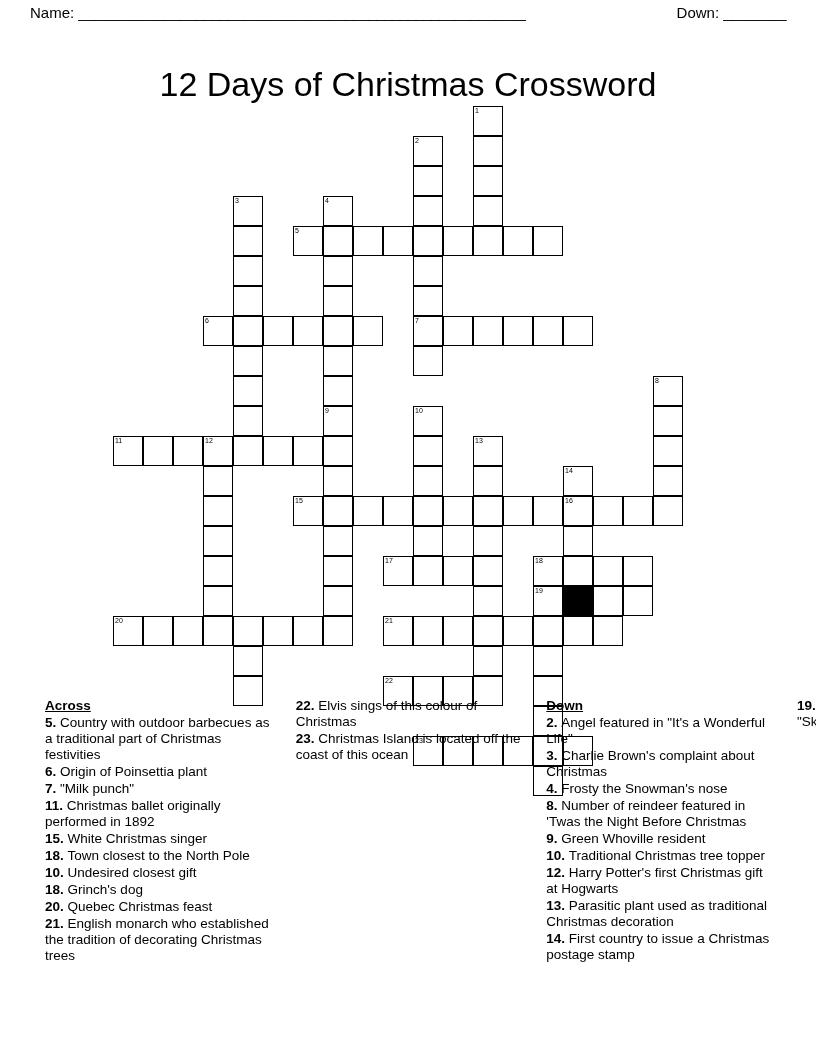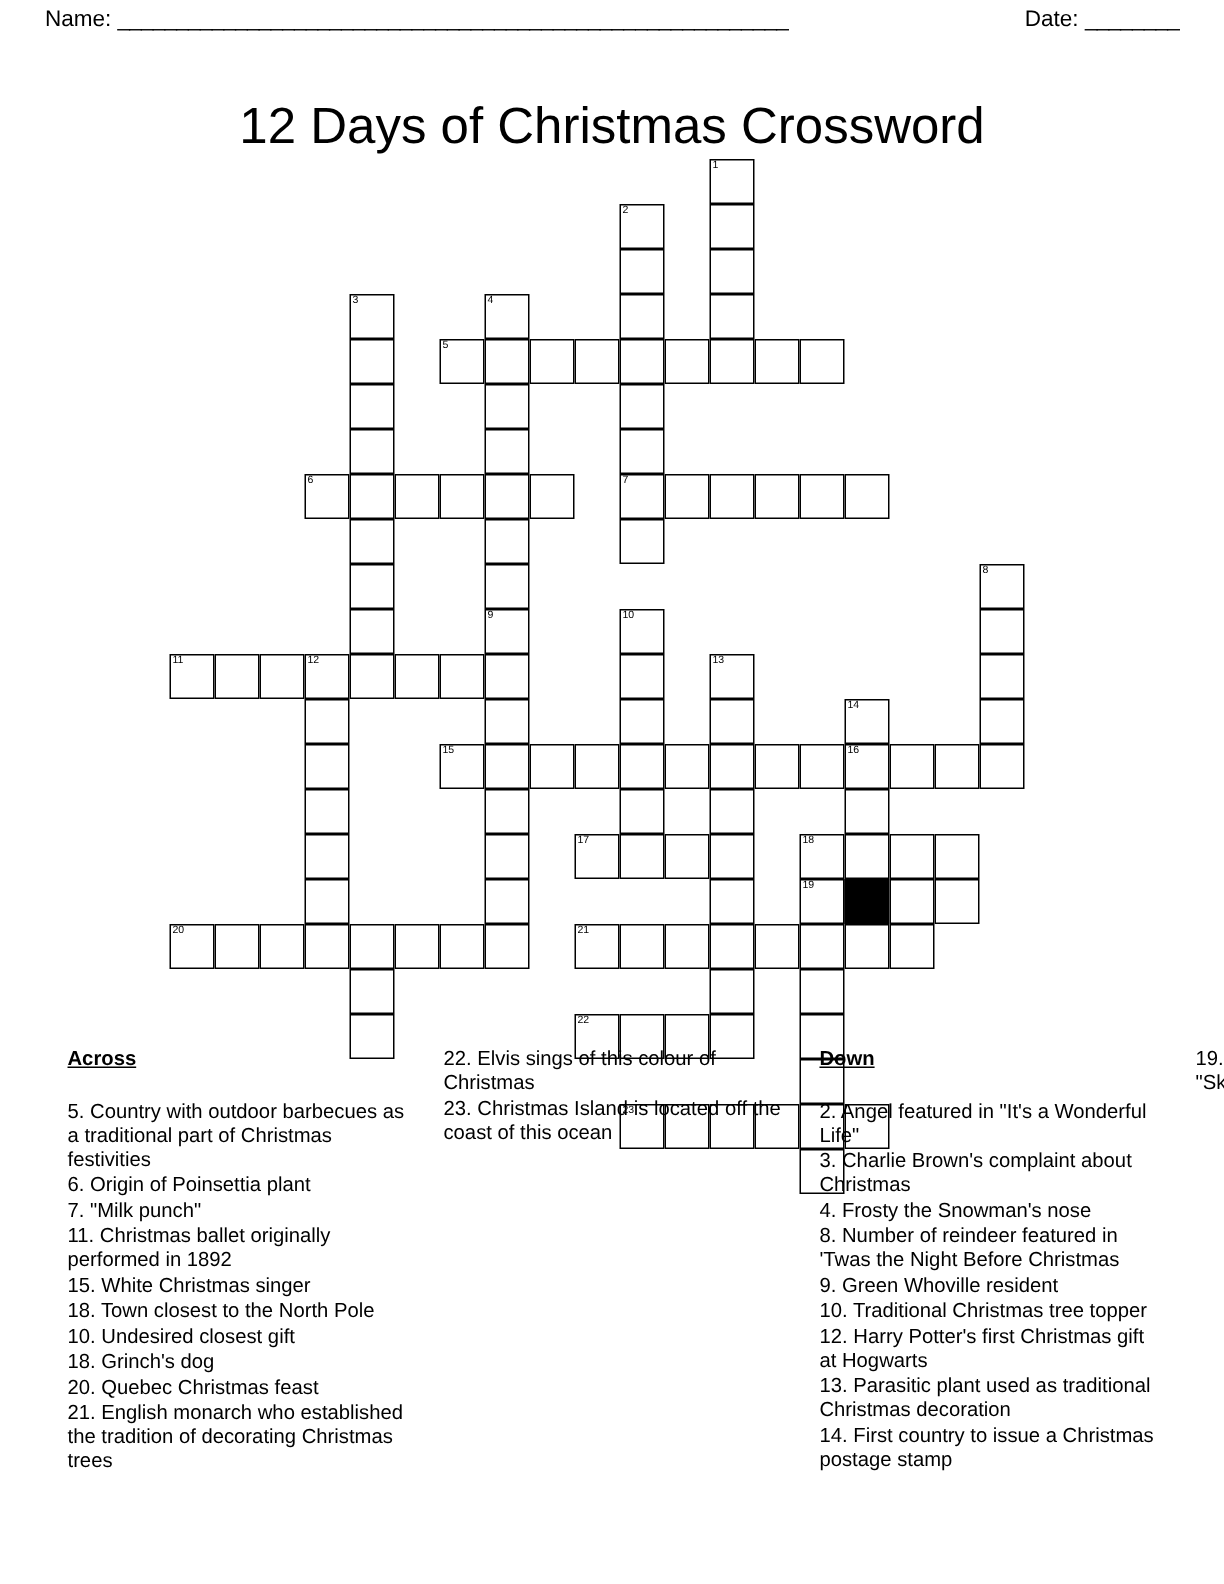--- a/index.html
+++ b/index.html
@@ -92,43 +92,43 @@
     column-gap: 22px;
     font-size: 13.5px;
     line-height: 16px;
   }
   .clue-col {
     break-inside: avoid-column;
   }
   .clues-section-title {
     font-weight: bold;
     text-decoration: underline;
-    margin-bottom: 19px;
+    margin-bottom: 1px;
     display: block;
   }
   .clue {
     margin: 0 0 1px 0;
     text-indent: 0;
   }
   .clue b {
-    font-weight: normal;
+    font-weight: bold;
   }
 </style>
 </head>
 <body>
 
 <div class="page">
 
   <div class="name-date">
     <div class="left">
       <span>Name:</span>
       <span class="rule">_________________________________________________________</span>
     </div>
     <div class="right">
-      <span>Date:</span>
+      <span>Down:</span>
       <span class="rule">________</span>
     </div>
   </div>
 
   <h1 class="title">12 Days of Christmas Crossword</h1>
 
   <div class="grid-wrap" id="grid">
       <div class="cell" style="left: 473px; top: 0px;">
         <span class="num">1</span>
       </div>

